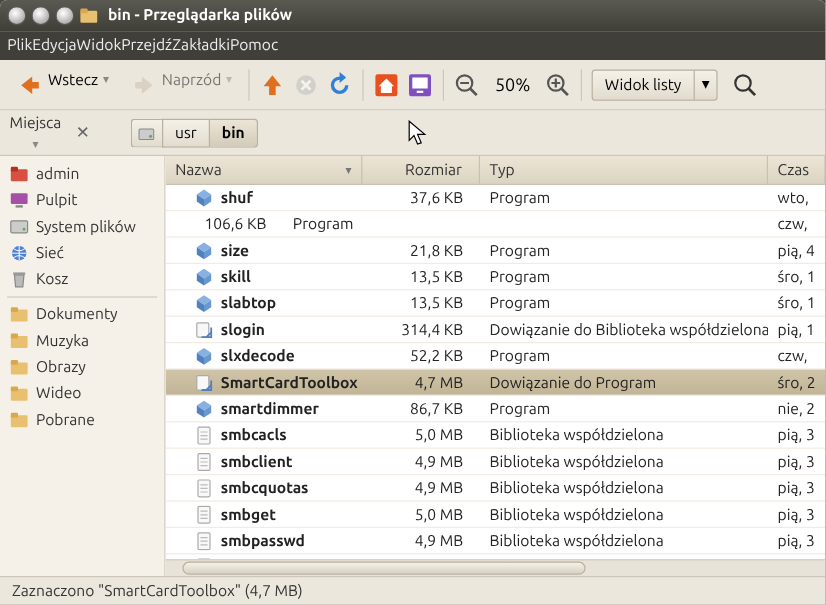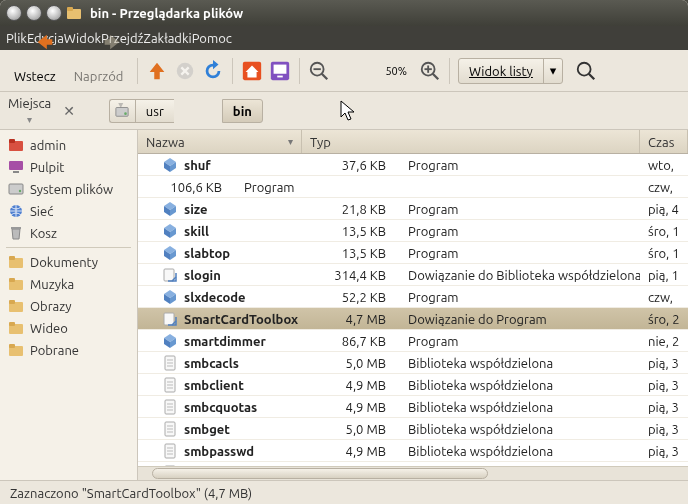--- a/index.html
+++ b/index.html
@@ -4,35 +4,35 @@
 <style>
   * { box-sizing: border-box; margin: 0; padding: 0; font-family: "Ubuntu", "DejaVu Sans", sans-serif; font-size: 13px; }
   body { background: #4a4a42; width: 688px; height: 504px; overflow: hidden; }
   .window { width: 688px; height: 504px; background: #f0ebe2; border-radius: 6px 6px 0 0; overflow: hidden; display: flex; flex-direction: column; }
   .titlebar { background: linear-gradient(#5a5a52, #3f3f38); height: 26px; display: flex; align-items: center; padding: 0 6px; gap: 4px; color: #fff; font-weight: bold; }
   .tb-btn { width: 16px; height: 16px; border-radius: 50%; background: radial-gradient(circle at 40% 35%, #fff, #bbb 60%, #888); border: 1px solid #555; }
   .tb-icon { width: 16px; height: 16px; }
   .menubar { background: #403f3a; color: #eee; height: 24px; display: flex; align-items: center; padding: 0 6px; font-size: 13px; }
   .menubar span { cursor: default; }
   .toolbar { height: 42px; background: #ece7dd; border-bottom: 1px solid #ccc6bb; display: flex; align-items: center; padding: 0 8px; gap: 6px; }
-  .nav-btn { display: flex; align-items: flex-end; gap: 16px; padding: 3px 6px; border-radius: 3px; flex-direction: column; }
+  .nav-btn { display: flex; align-items: flex-start; gap: 4px; padding: 3px 6px; border-radius: 3px; }
   .dropdown-arrow { color: #888; font-size: 10px; }
   .sep { width: 1px; height: 26px; background: #ccc6bb; margin: 0 2px; }
   .icon-svg { width: 22px; height: 22px; display: block; }
-  .zoom-txt { font-size: 11px; padding: 0 6px; margin-left: 43px; }
+  .zoom-txt { font-size: 15px; padding: 0 6px; }
   .viewmode { display: flex; align-items: center; border: 1px solid #b8b0a2; border-radius: 3px; background: linear-gradient(#f5f1e8,#e2dccf); height: 26px; }
-  .viewmode .vm-label { padding: 0 10px; text-decoration: underline; }
+  .viewmode .vm-label { padding: 0 10px; }
   .viewmode .vm-dd { border-left: 1px solid #b8b0a2; padding: 0 6px; height: 100%; display: flex; align-items: center; }
   .locbar { height: 38px; background: #ece7dd; border-bottom: 1px solid #ccc6bb; display: flex; align-items: center; padding: 0 8px; gap: 8px; }
   .places-label { font-size: 13px; color: #333; display: flex; align-items: center; gap: 4px; flex-direction: column; }
   .close-x { color: #666; font-weight: bold; font-size: 14px; padding: 0 4px; }
   .path-pill { display: flex; align-items: center; gap: 0; }
   .pill-icon { width: 26px; height: 24px; border: 1px solid #b8b0a2; border-right: none; border-radius: 3px 0 0 3px; background: linear-gradient(#f5f1e8,#e2dccf); display: flex; align-items: center; justify-content: center; }
   .pill-seg { height: 24px; border: 1px solid #b8b0a2; border-right: none; background: linear-gradient(#f5f1e8,#e2dccf); padding: 0 10px; display: flex; align-items: center; }
-  .pill-seg.last { border-right: 1px solid #b8b0a2; border-radius: 0 3px 3px 0; font-weight: bold; background: linear-gradient(#ece5d6,#d4cbb9); margin-left: 48px; }
+  .pill-seg.last { border-right: 1px solid #b8b0a2; border-radius: 0 3px 3px 0; font-weight: bold; background: linear-gradient(#ece5d6,#d4cbb9); }
   .content { flex: 1; display: flex; overflow: hidden; }
   .sidebar { width: 138px; background: #f5f1e8; border-right: 1px solid #ccc6bb; padding: 4px 0; overflow: hidden; }
   .side-item { display: flex; align-items: center; gap: 6px; padding: 3px 8px; font-size: 13px; color: #333; }
   .side-item .si-icon { width: 16px; height: 16px; flex-shrink: 0; }
   .side-item .eject { margin-left: auto; color: #888; font-size: 11px; }
   .filepane { flex: 1; display: flex; flex-direction: column; background: #fff; overflow: hidden; }
   .headers { display: flex; background: linear-gradient(#ece5d6,#dcd4c2); border-bottom: 1px solid #b8b0a2; height: 24px; }
   .hcol { border-right: 1px solid #c8c0b0; padding: 4px 8px; font-size: 12px; color: #333; display: flex; align-items: center; }
   .hcol.name { width: 164px; justify-content: space-between; }
   .hcol.size { width: 98px; justify-content: flex-end; padding-right: 14px; }
@@ -232,20 +232,23 @@
             </svg></span>
           <span>Pobrane</span>
         </div>
       </div>
     <div class="filepane">
       <div class="headers">
         <div class="hcol name">
             <span>Nazwa</span>
             <span style="font-size:10px;color:#777">▾</span>
           </div>
+        <div class="hcol size">
+            <span>Rozmiar</span>
+          </div>
         <div class="hcol type">
             <span>Typ</span>
           </div>
         <div class="hcol date">
             <span>Czas</span>
           </div>
       </div>
       <div class="rows" id="rows">
           <div class="row">
             <div class="cell name">

